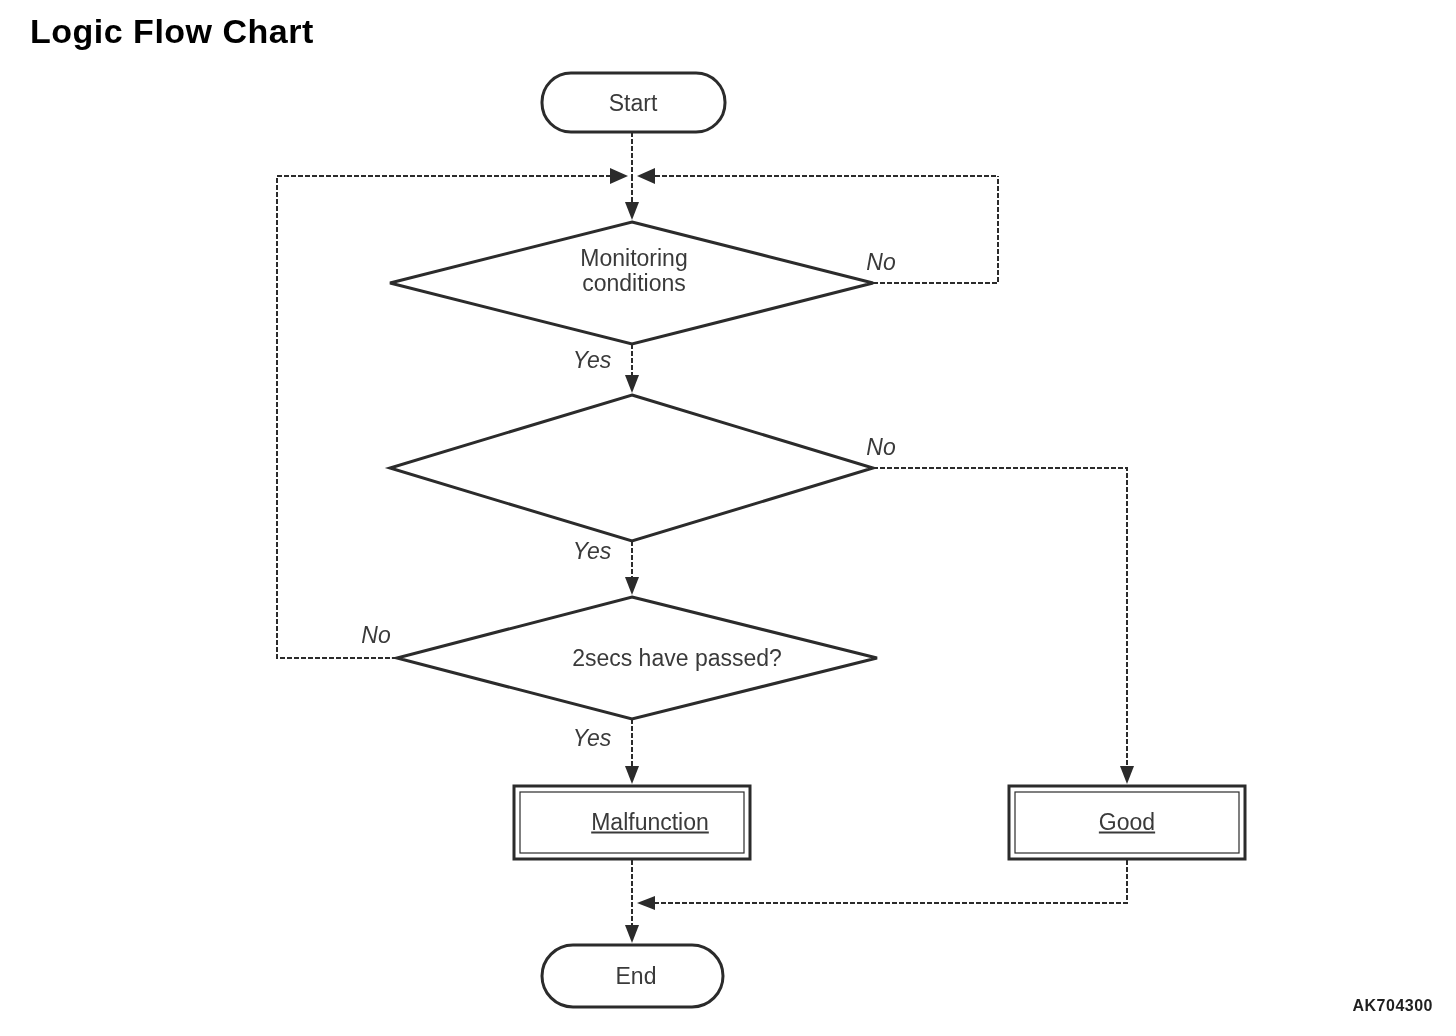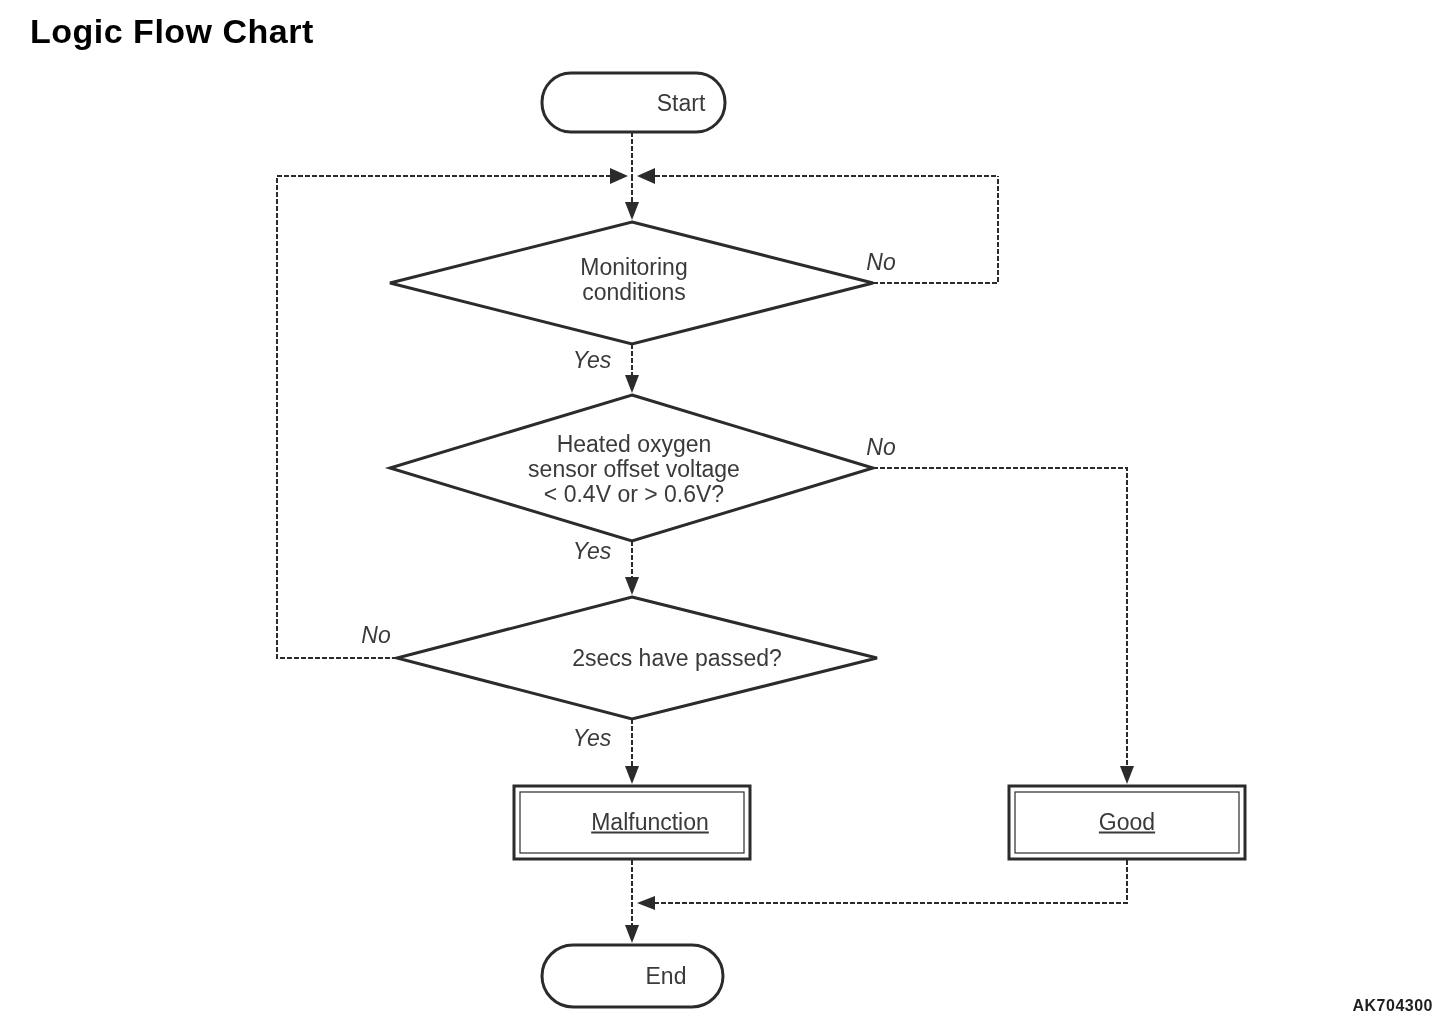--- a/index.html
+++ b/index.html
@@ -96,38 +96,33 @@
 
     <rect class="shape" x="514" y="786" width="236" height="73"></rect>
     <rect class="shape-thin" x="520" y="792" width="224" height="61"></rect>
 
     <rect class="shape" x="1009" y="786" width="236" height="73"></rect>
     <rect class="shape-thin" x="1015" y="792" width="224" height="61"></rect>
 
     <rect class="shape" x="542" y="945" width="181" height="62" rx="31" ry="31"></rect>
   </svg>
 
-  <div class="lbl" style="left:633px; top:103px;margin-left:48px;">Start</div>
+  <div class="lbl" style="left:633px; top:103px;">Start</div>
 
-  <div class="lbl" style="left:634px; top:280px;">
+  <div class="lbl" style="left:634px; top:271px;">
     <div>Monitoring</div>
     <div>conditions</div>
   </div>
 
-  <div class="lbl" style="left:634px; top:469px;">
-    <div>Heated oxygen</div>
-    <div>sensor offset voltage</div>
-    <div>&lt; 0.4V or &gt; 0.6V?</div>
-  </div>
 
   <div class="lbl" style="left:633px; top:658px;margin-left:44px;">2secs have passed?</div>
 
   <div class="lbl" style="left:650px; top:822px;text-decoration:underline;">Malfunction</div>
   <div class="lbl" style="left:1127px; top:822px;text-decoration:underline;">Good</div>
-  <div class="lbl" style="left:666px; top:976px;">End</div>
+  <div class="lbl" style="left:636px; top:976px;">End</div>
 
   <div class="branch-lbl" style="left:881px; top:262px;">No</div>
   <div class="branch-lbl" style="left:592px; top:360px;">Yes</div>
   <div class="branch-lbl" style="left:881px; top:447px;">No</div>
   <div class="branch-lbl" style="left:592px; top:551px;">Yes</div>
   <div class="branch-lbl" style="left:376px; top:635px;">No</div>
   <div class="branch-lbl" style="left:592px; top:738px;">Yes</div>
 
   <div id="figure-code">AK704300</div>
 

